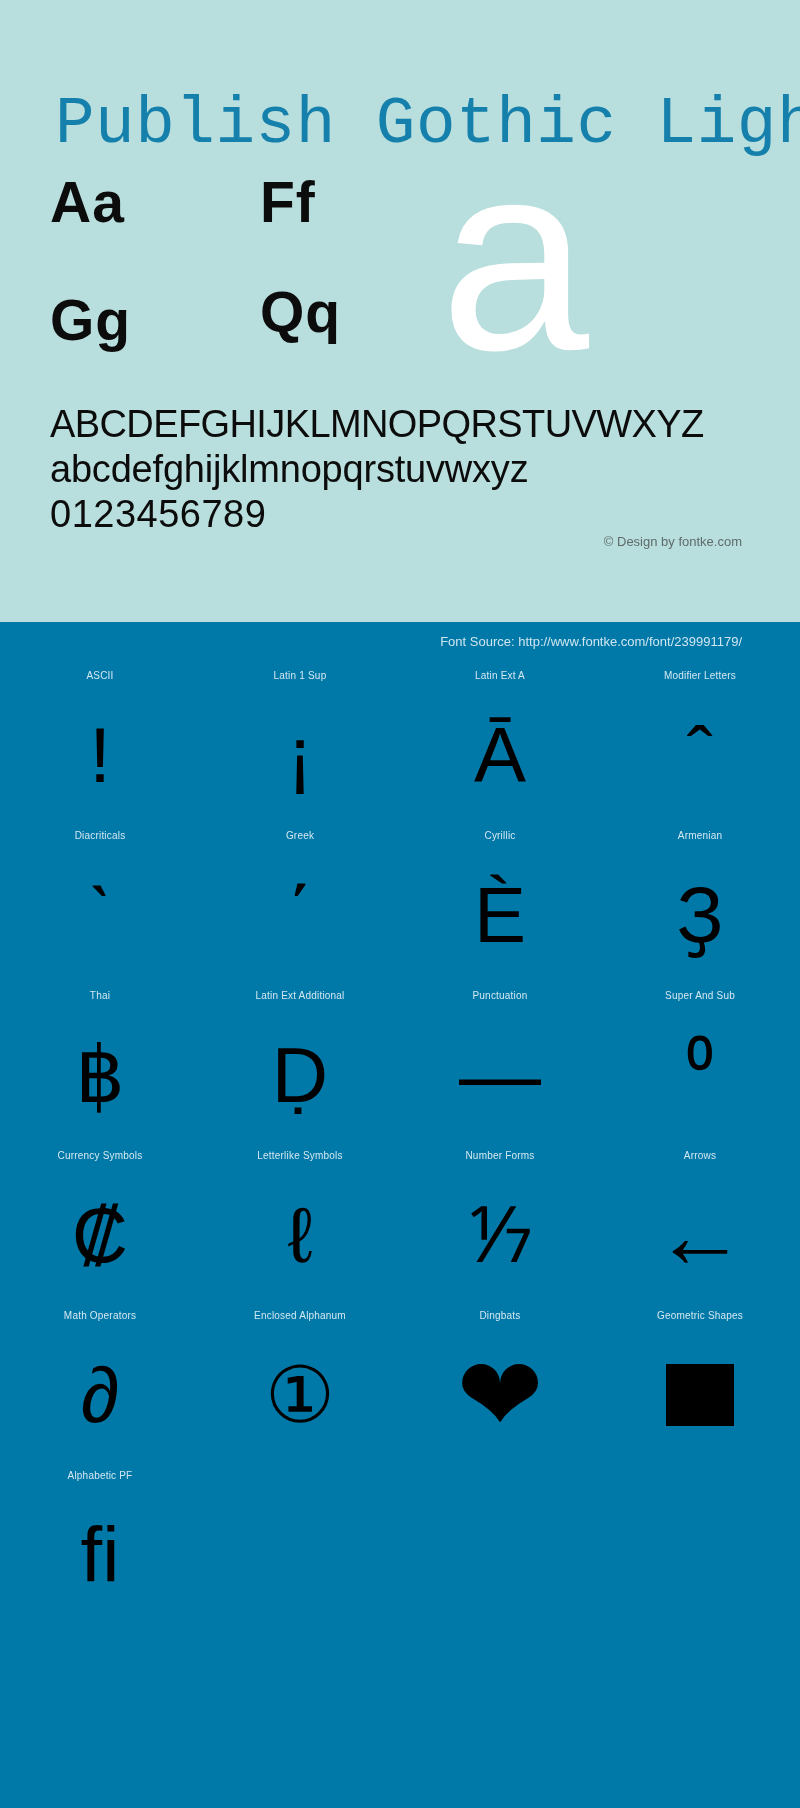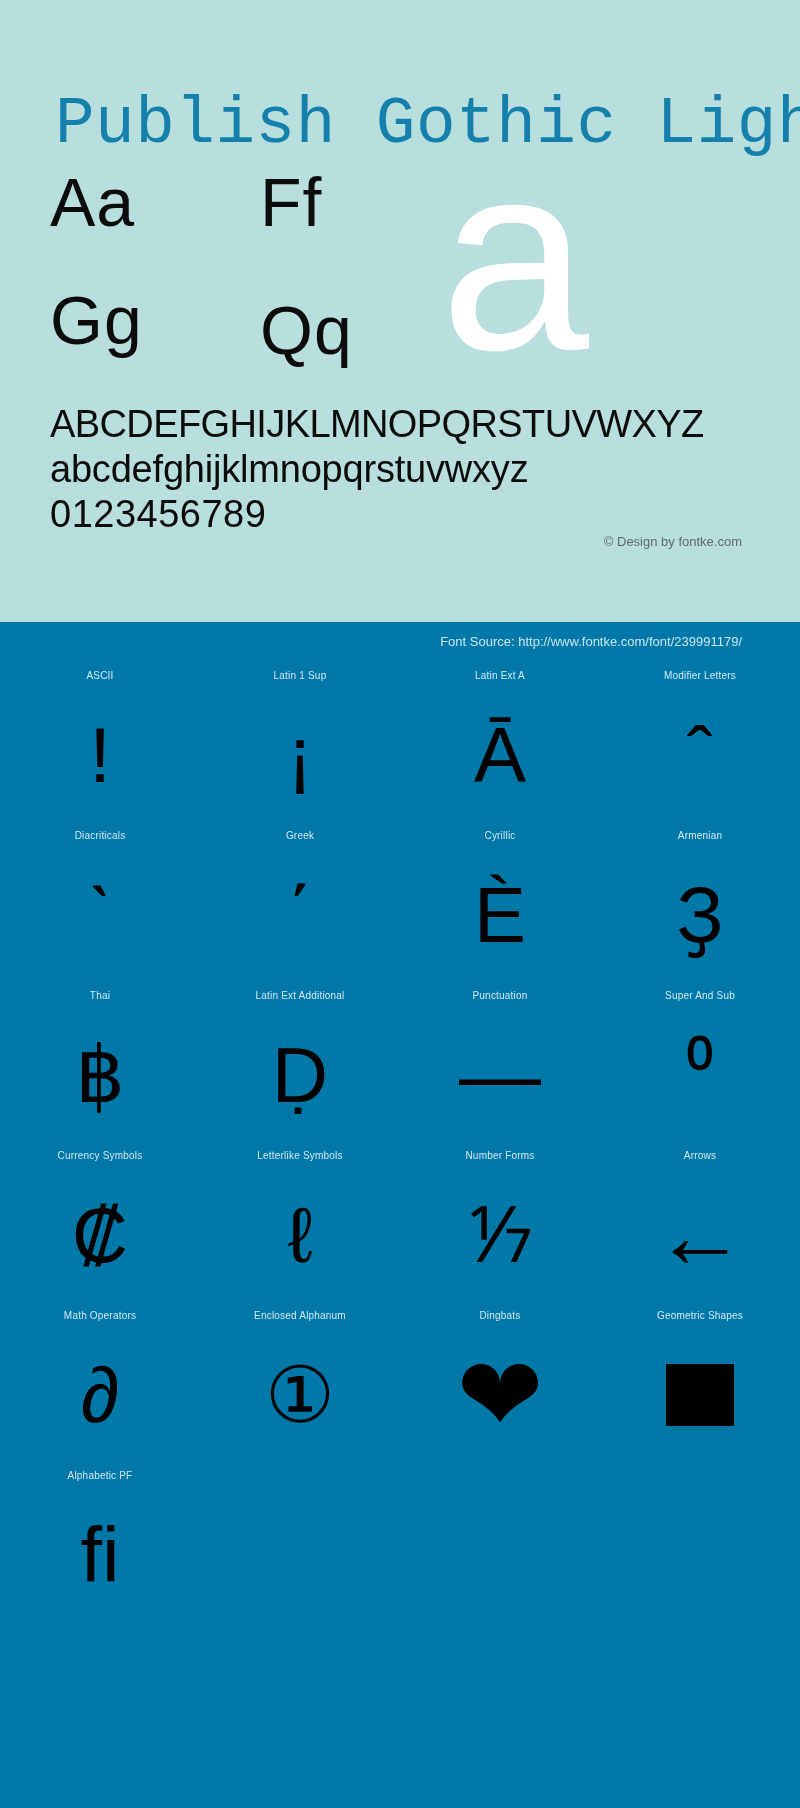--- a/index.html
+++ b/index.html
@@ -49,31 +49,31 @@
   
   .pairs {
     position: absolute;
     left: 50px;
     top: 152px;
     width: 700px;
     height: 240px;
   }
   .pair {
     position: absolute;
-    font-size: 68px;
+    font-size: 57px;
     line-height: 100px;
-    font-weight: 400;
+    font-weight: 700;
     color: #0c0c0c;
     font-family: "Liberation Sans", sans-serif;
     letter-spacing: 1px;
   }
   .pair.p-aa { left: 0px;   top: 0px; }
   .pair.p-ff { left: 210px; top: 0px; }
   .pair.p-gg { left: 0px;   top: 118px; }
-  .pair.p-qq { left: 210px; top: 128px; text-align: right; }
+  .pair.p-qq { left: 210px; top: 110px; text-align: right; }
 
   .bigchar {
     position: absolute;
     left: 440px;
     top: 122px;
     font-size: 268px;
     line-height: 268px;
     font-weight: 300;
     color: #ffffff;
     font-family: "Liberation Sans", sans-serif;

